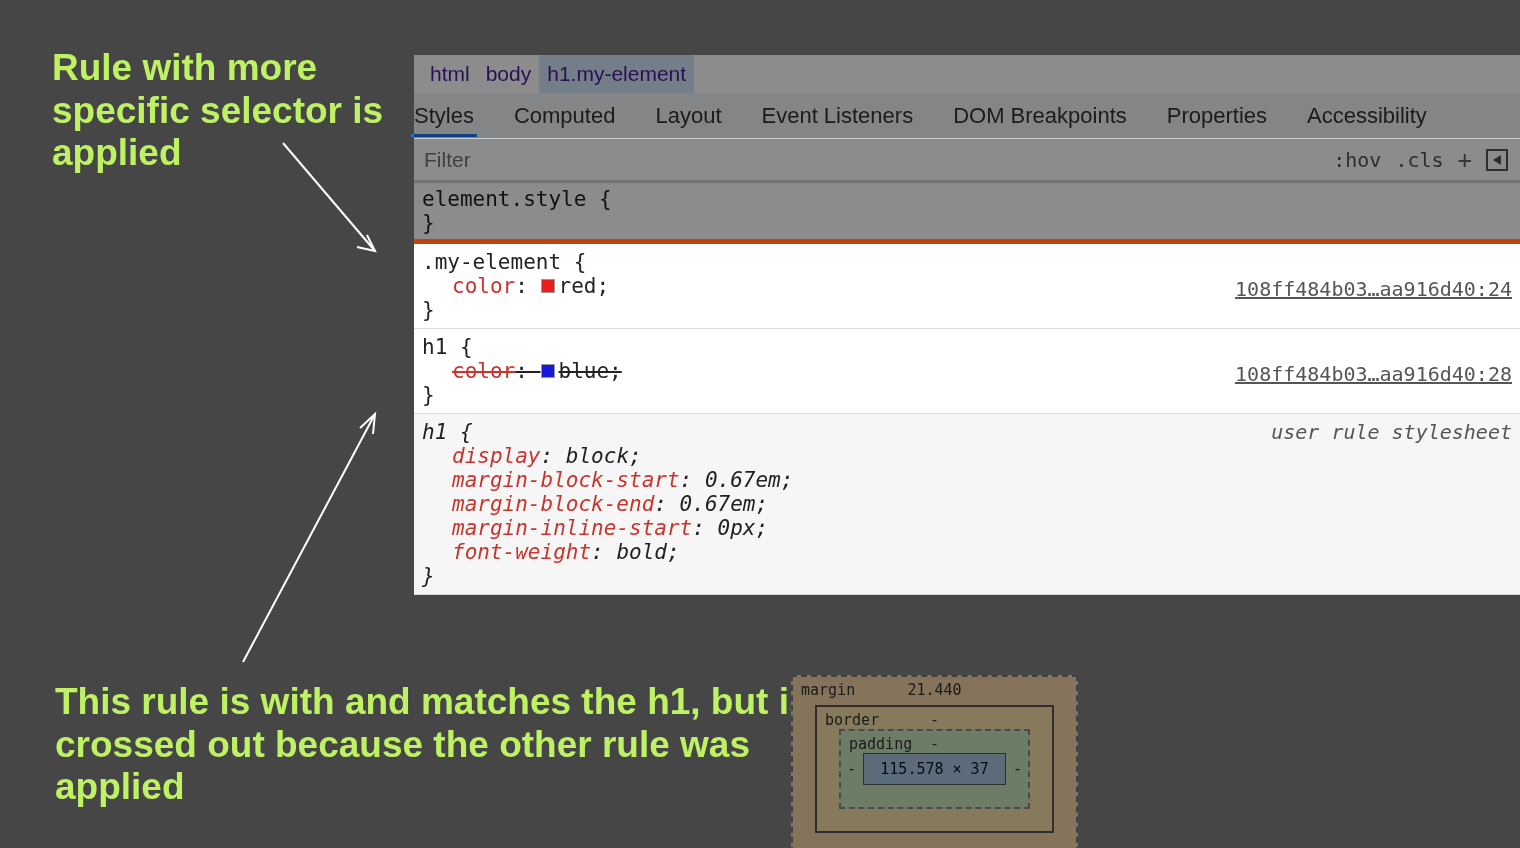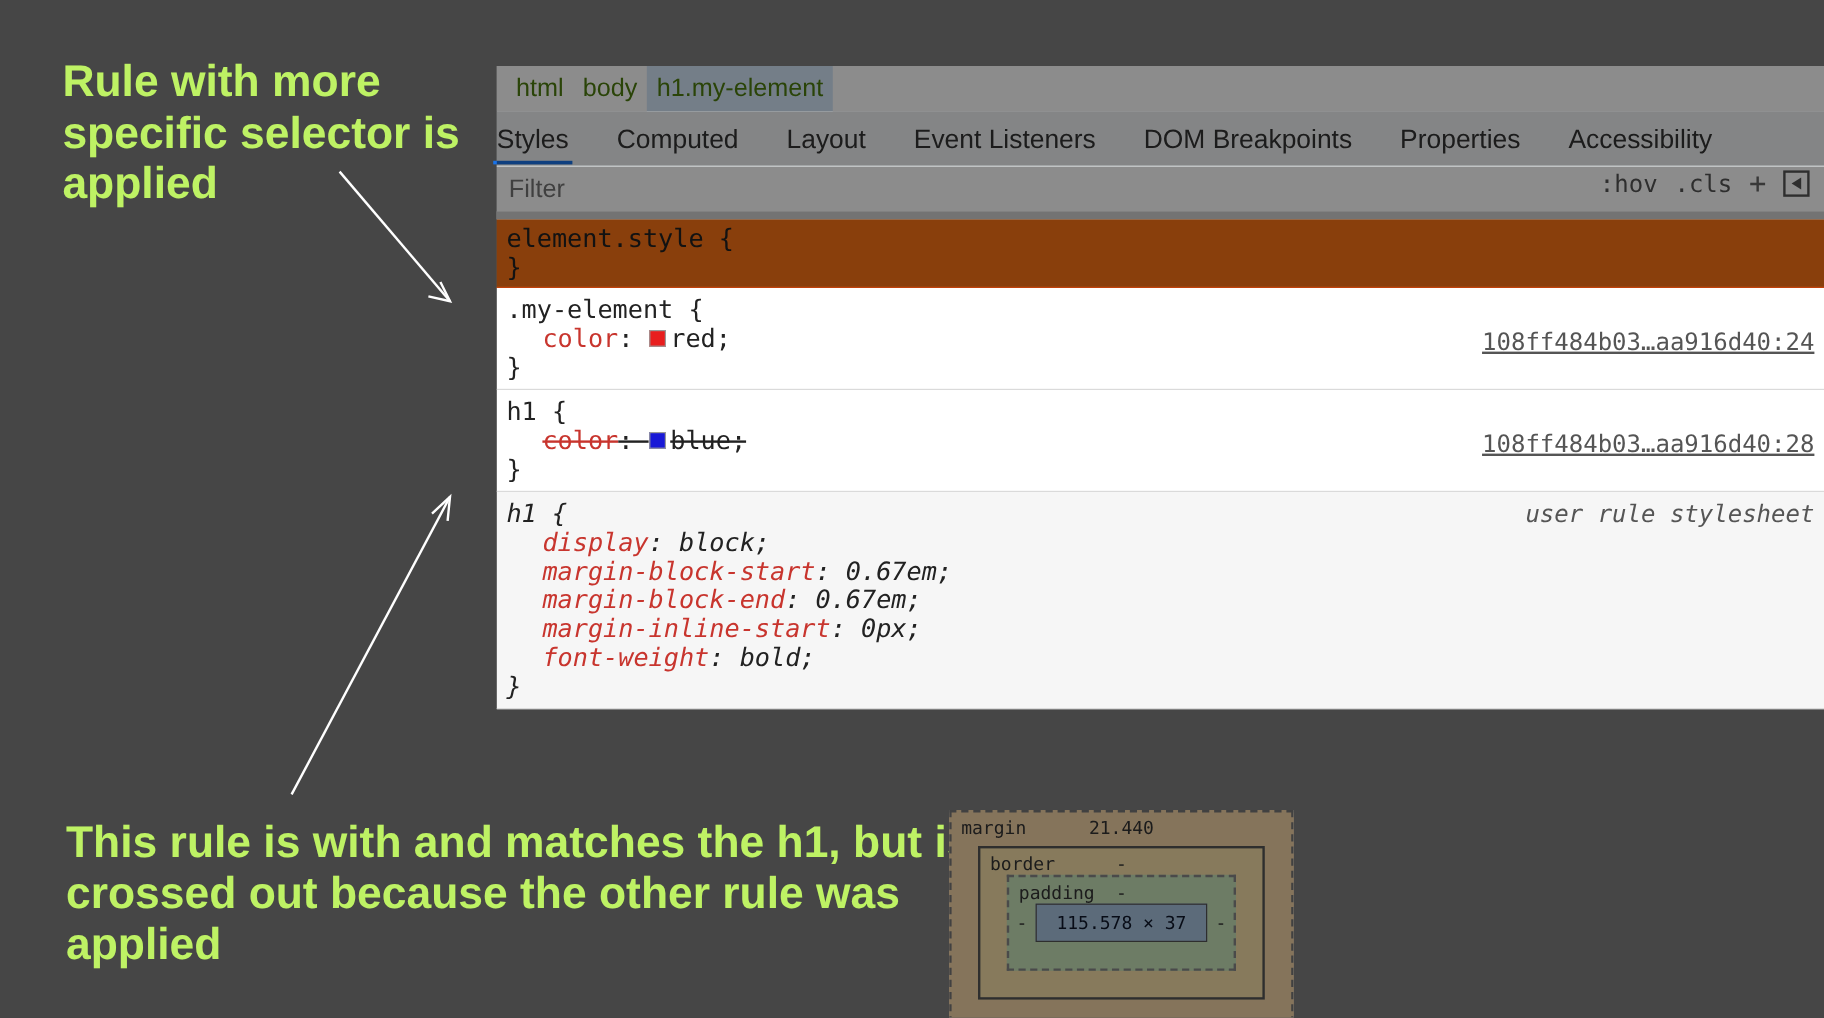--- a/index.html
+++ b/index.html
@@ -23,21 +23,21 @@
       background: rgba(0,0,0,0.45);
       pointer-events: none;
     }
     .breadcrumb {
       background: #fff;
       height: 38px;
       display: flex;
       align-items: flex-end;
       padding-left: 8px;
       font-size: 21px;
-      color: #4d7c0f;
+      color: #4c1d95;
       position: relative;
     }
     .breadcrumb .sel {
       background: #d4e6f8;
       padding: 7px 8px;
     }
     .breadcrumb .crumb { padding: 7px 8px; }
     .tabs {
       background: #f1f3f4;
       border-bottom: 1px solid #c9cccf;
@@ -55,24 +55,24 @@
     }
     .tab.active::after {
       content: '';
       position: absolute;
       left: -3px; right: -3px; bottom: -8px;
       height: 3px;
       background: #1a73e8;
     }
     .filterbar {
       background: #fff;
-      border-bottom: 7px solid #737373;
+      border-bottom: 3px solid #737373;
       height: 44px;
       display: flex;
-      align-items: flex-start;
+      align-items: center;
       position: relative;
       gap: 24px;
     }
     .filter-input {
       flex: 1;
       height: 100%;
       border: none;
       padding: 0 10px;
       font-size: 21px;
       color: #888;
@@ -99,26 +99,26 @@
       display: flex; align-items: center; justify-content: center;
     }
     .toggle-icon::after {
       content: '';
       width: 0; height: 0;
       border-right: 8px solid #555;
       border-top: 5px solid transparent;
       border-bottom: 5px solid transparent;
     }
     .elem-style {
-      background: #f97316;
+      background: #ffffff;
       padding: 4px 8px 4px 8px;
       font-family: Menlo, Consolas, monospace;
       font-size: 21px;
       color: #222;
-      border-bottom: 1px solid #c2410c;
+      border-bottom: 5px solid #c2410c;
       position: relative;
     }
     .rule {
       background: #fff;
       border-bottom: 1px solid #dadada;
       padding: 6px 8px 6px 8px;
       font-family: Menlo, Consolas, monospace;
       font-size: 21px;
       color: #222;
       position: relative;

